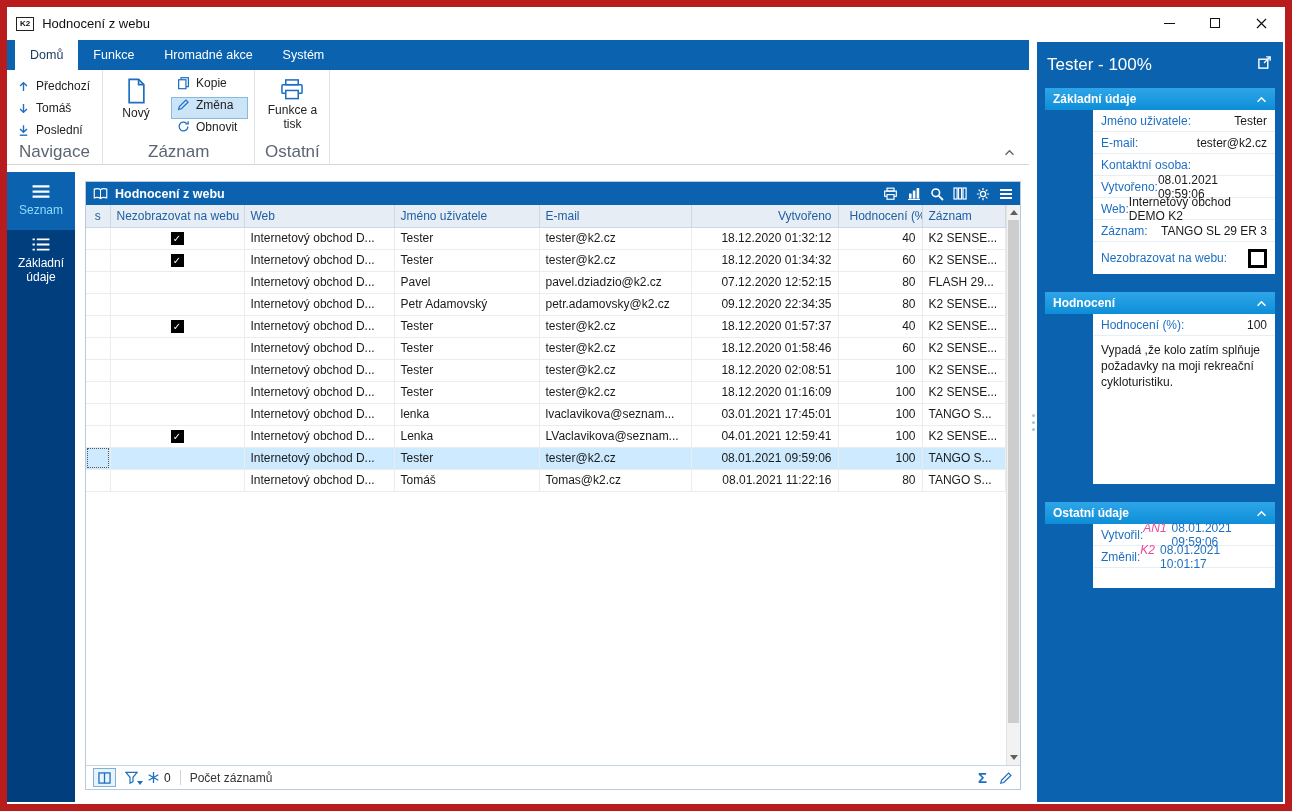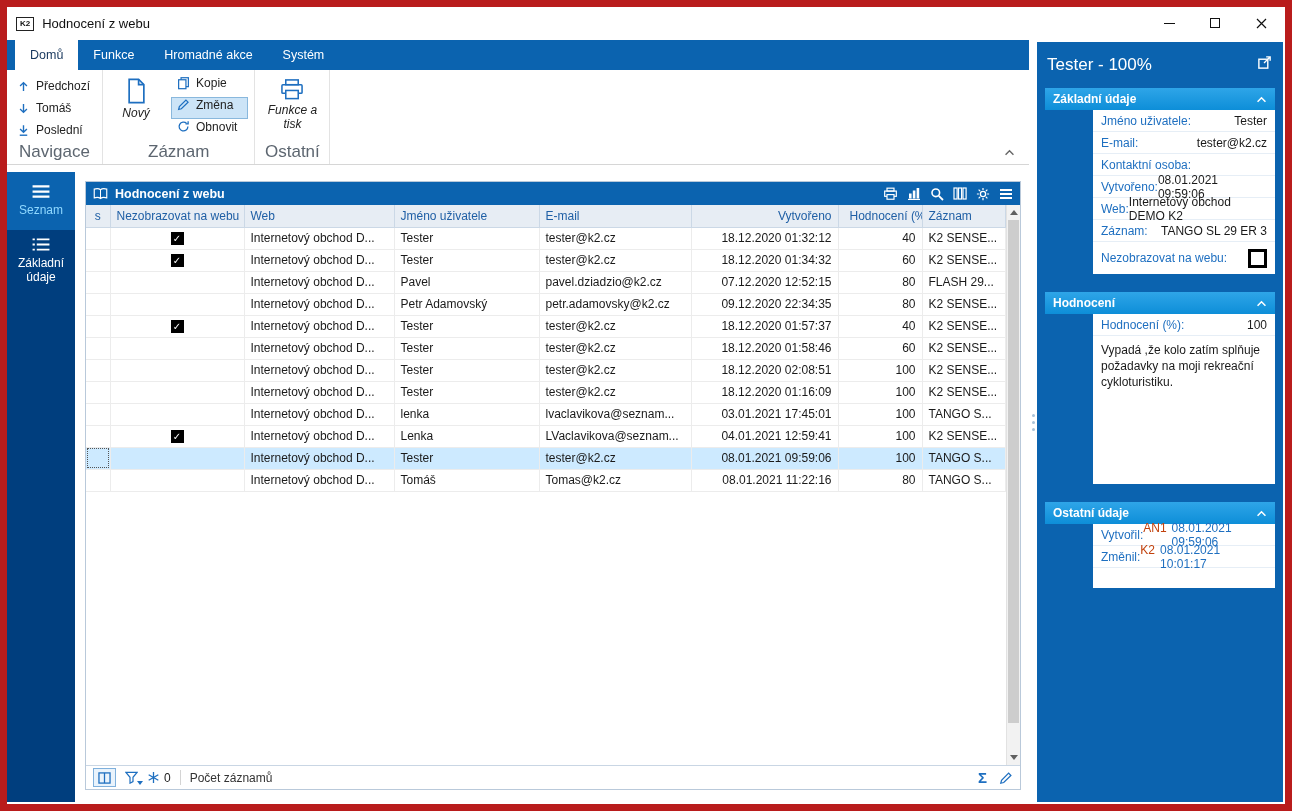--- a/index.html
+++ b/index.html
@@ -22,21 +22,21 @@
   .tabsbar { position:absolute; top:33px; left:0; width:1022px; height:30px; background:#0b63af; display:flex; align-items:stretch; padding-left:8px; }
   .rtab { color:#fff; font-size:12.5px; padding:0 15px; display:flex; align-items:center; cursor:default; }
   .rtab.active { background:#fff; color:#16365c; }
   
   .ribbon { position:absolute; top:63px; left:0; width:1022px; height:95px; background:#fff; border-bottom:1px solid #d6d6d6; display:flex; }
   .group { position:relative; border-right:1px solid #e3e3e3; padding:5px 6px 16px 6px; }
   .group-label { position:absolute; bottom:2px; left:0; right:0; text-align:center; font-size:17px; color:#5d6670; }
   .nav-btn { display:flex; align-items:center; gap:6px; height:22px; padding:0 6px 0 4px; color:#222; cursor:default; }
   .icon-blue { color:#1e6fc0; display:inline-flex; }
   .rec-wrap { display:flex; gap:8px; }
-  .big-btn { width:54px; display:flex; flex-direction:column; align-items:center; gap:3px; padding-top:3px; text-align:center; color:#222; cursor:default; line-height:1.15;font-style:italic; }
+  .big-btn { width:54px; display:flex; flex-direction:column; align-items:center; gap:3px; padding-top:3px; text-align:center; color:#222; cursor:default; line-height:1.15; }
   .small-col { display:flex; flex-direction:column; }
   .small-btn { display:flex; align-items:flex-start; gap:6px; height:22px; padding:0 10px 0 5px; border:1px solid transparent; color:#222; cursor:default; }
   .small-btn.active { background:#cce4f7; border-color:#89b8dd; }
   .ribbon-collapse { position:absolute; right:14px; bottom:8px; color:#666; cursor:default; }
   
   .sidebar { position:absolute; top:165px; left:0; width:68px; bottom:2px; background:#003e7e; }
   .sb-item { display:flex; flex-direction:column; align-items:center; justify-content:center; gap:5px; color:#fff; text-align:center; cursor:default; padding:14px 2px; }
   .sb-item .sb-label { font-size:12px; line-height:1.15; }
   .sb-item.active { background:#0b63af; height:58px; }
   .sb-item.active .sb-label { color:#8fd8ff; }
@@ -92,21 +92,21 @@
   .sec-body { background:#fff; color:#1a1a1a;margin-left:48px; }
   .drow { display:flex; align-items:center; justify-content:space-between; height:22px; padding:0 8px; border-bottom:1px solid #e6eef6; }
   .dlabel { color:#1e6fc0; }
   .dvalue { color:#1a1a1a; }
   .cbrow { height:32px; border-bottom:none; }
   .big-checkbox { width:19px; height:19px; border:3px solid #000; background:#fff; display:inline-block; }
   .rating-body { height:170px; display:flex; flex-direction:column; }
   .note { padding:6px 8px; line-height:1.35; flex:1; }
   .other-body { height:64px; }
   .dvalue2 { display:flex; gap:5px; }
-  .duser { color:#c2410c; }
+  .duser { color:#ec4899;font-style:italic; }
   .ddate { color:#1e6fc0; }
   svg { display:block; }
 </style>
 </head>
 <body>
 
 <div class="window">
 
   <div class="titlebar">
     <span class="app-icon">K2</span>

